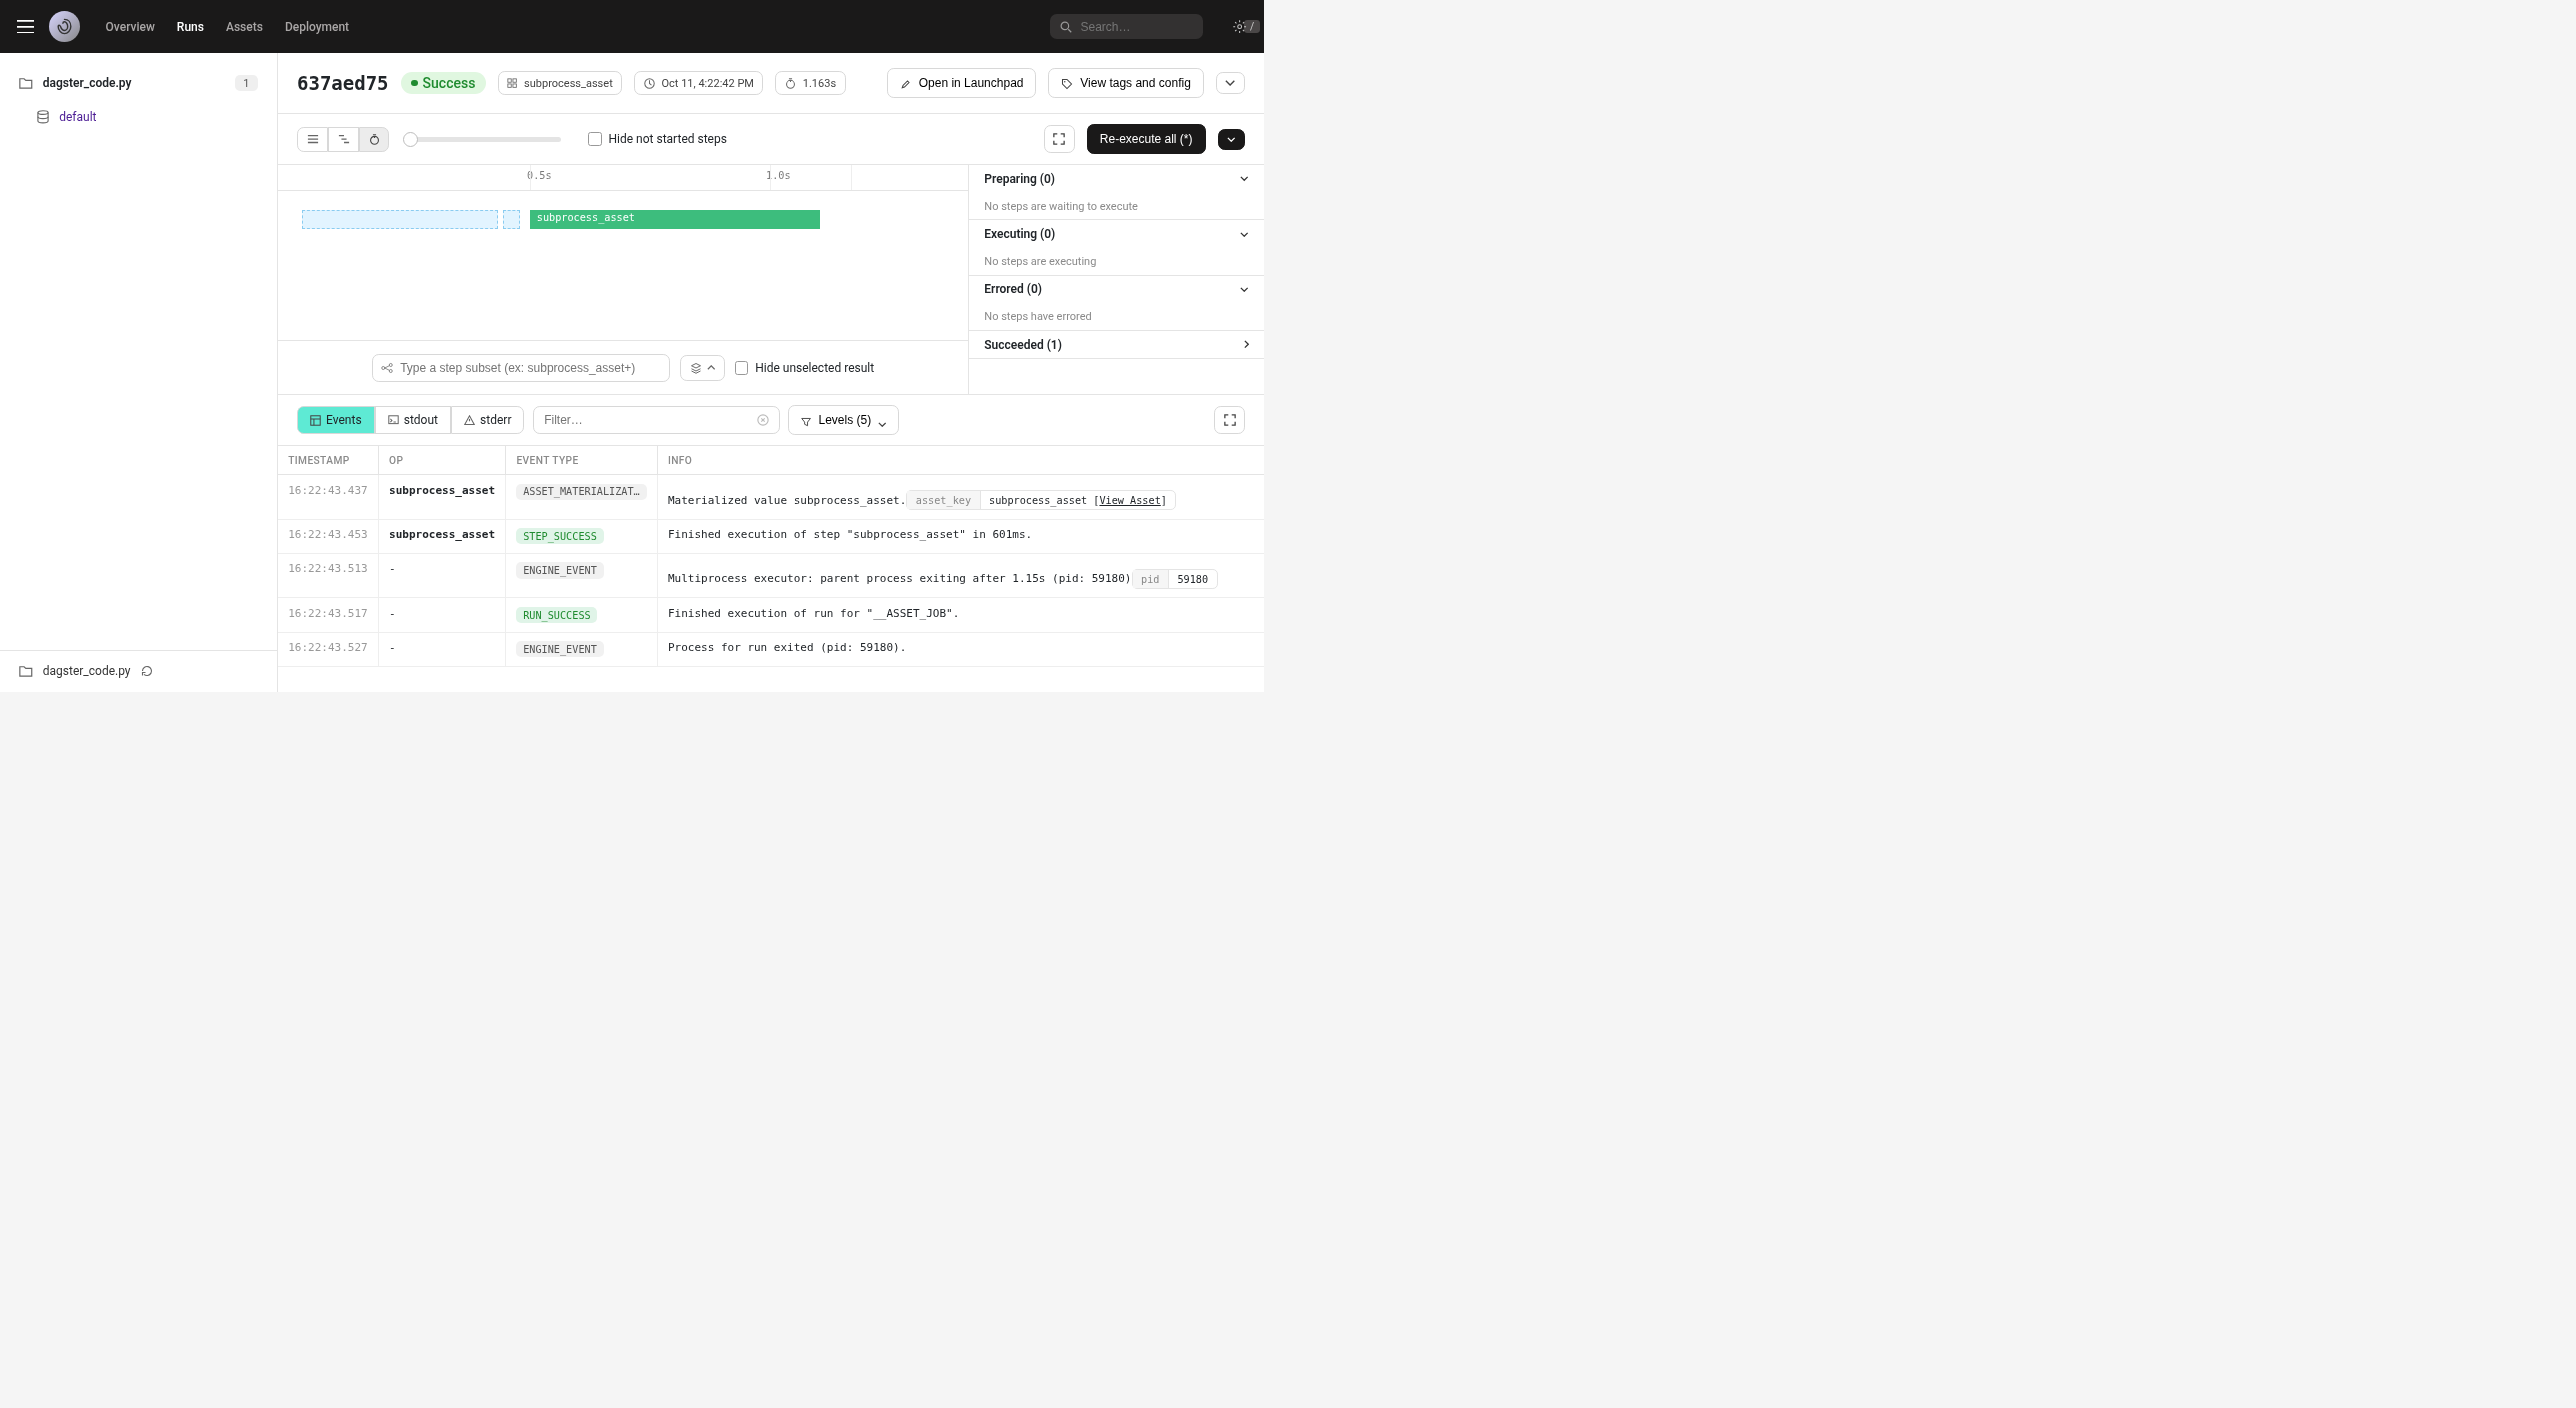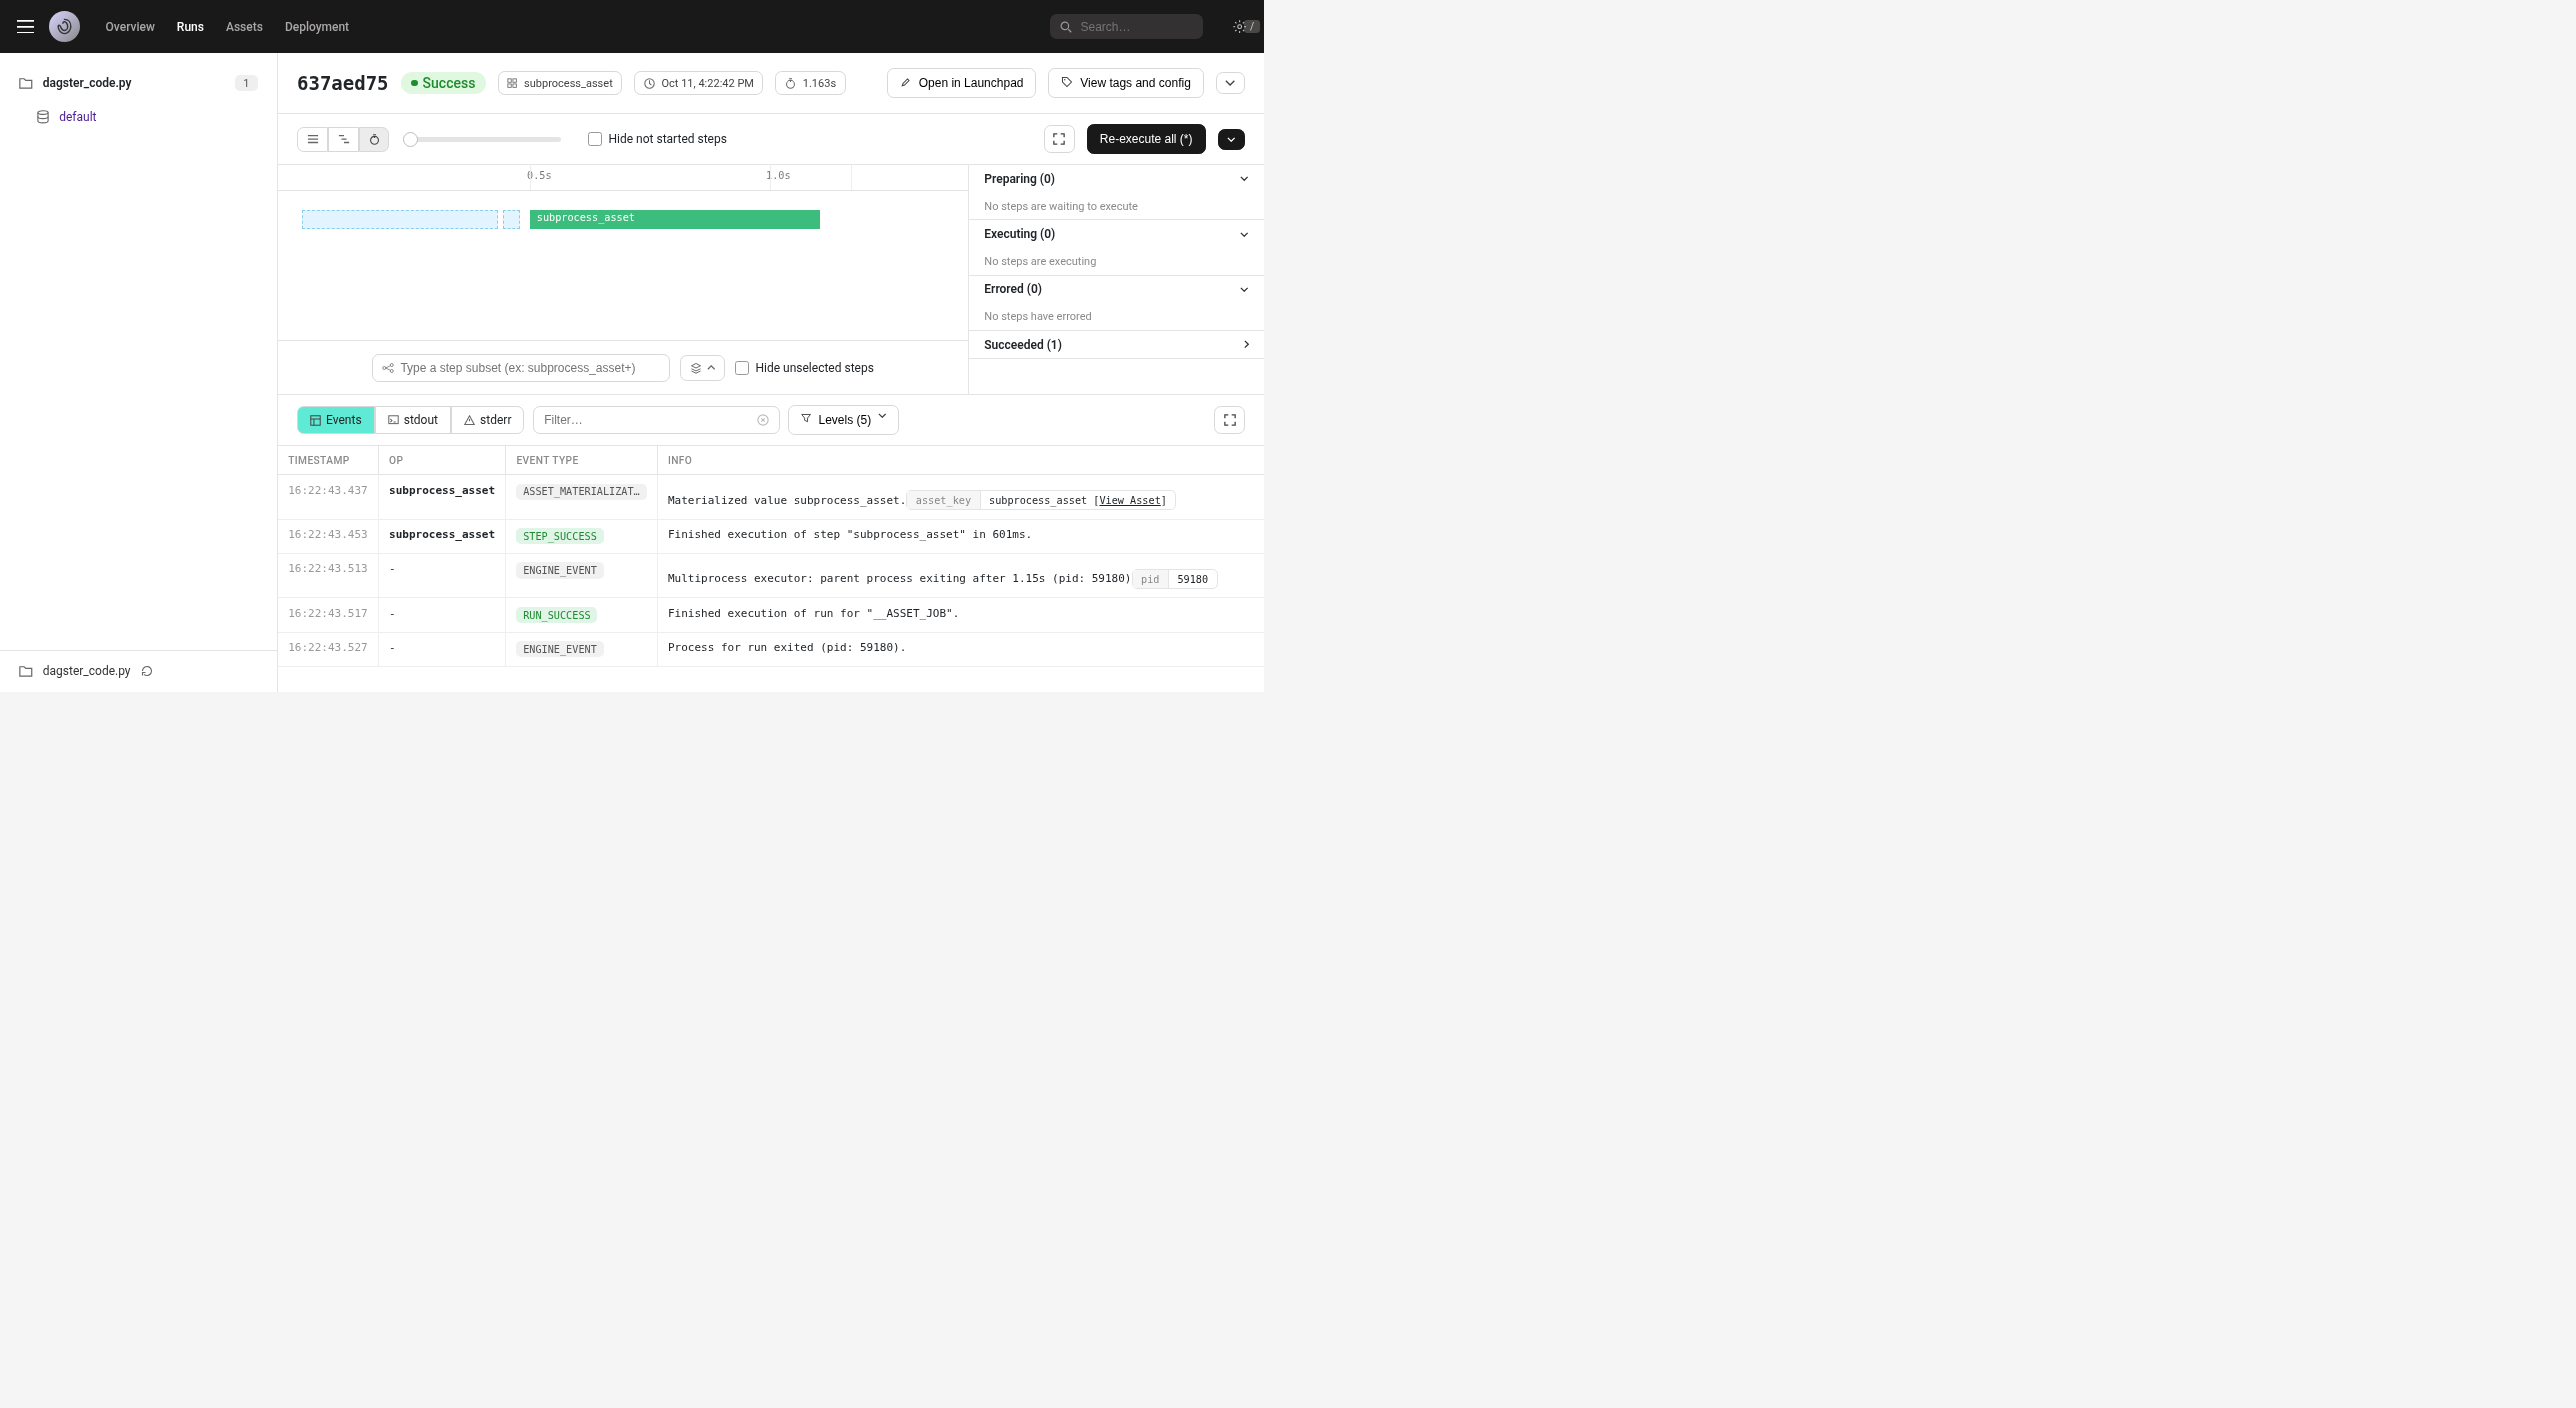--- a/index.html
+++ b/index.html
@@ -77,21 +77,21 @@
 .status-pill {
   background: #e0f7e0; color: #1f8b2f; padding: 3.4px 10.2px; border-radius: 12px; font-weight:500; font-size:14px;
   display:inline-flex;align-items:center;gap:5.1px;
 }
 .status-dot {background:#1f8b2f;width:6.8px;height:6.8px;border-radius:50%;}
 .meta-chip {
   border:0.9px solid #d8d8d8; border-radius:6.8px; padding:4.3px 8.5px; display:inline-flex;align-items:center;gap:6.8px;color:#444;font-size:11px;
 }
 .run-header-spacer{flex:1;}
 .btn {
-  border:0.9px solid #d8d8d8; background:#fff; border-radius:6.8px; padding:6.8px 12px; cursor:pointer; font-size:12px; display:inline-flex;align-items:flex-start;gap:6.8px;
+  border:0.9px solid #d8d8d8; background:#fff; border-radius:6.8px; padding:6.8px 12px; cursor:pointer; font-size:12px; display:inline-flex;align-items:flex-end;gap:6.8px;
 }
 .btn.dark { background:#1a1919; color:#fff; border-color:#1a1919; }
 .btn.icononly { padding:6.8px 8.5px; }
 
 
 .toolbar {
   display:flex;align-items:center;padding:10.2px 19px;gap:12px;border-bottom:0.9px solid #e4e4e4;
 }
 .toggle-group { display:flex; }
 .toggle-group .tbtn {
@@ -371,21 +371,21 @@
           <div class="layer-btn">
             <svg width="12" height="12" viewBox="0 0 16 16">
                 <path d="M8 2l6 3-6 3-6-3zM2 9l6 3 6-3M2 12l6 3 6-3" fill="none" stroke="#666" stroke-width="1.3"></path>
               </svg>
             <svg width="8.5" height="5.1" viewBox="0 0 10 6">
                 <path d="M1 5l4-4 4 4" fill="none" stroke="#666" stroke-width="1.5"></path>
               </svg>
           </div>
           <label style="display:flex;align-items:center;cursor:pointer;">
             <span class="checkbox"></span>
-            <span>Hide unselected steps</span>
+            <span>Hide unselected result</span>
           </label>
         </div>
       </div>
       <div class="status-panel">
         <div class="status-row">
           <div class="status-head">
             <span>Preparing (0)</span>
             <svg width="8.5" height="5.1" viewBox="0 0 10 6">
                 <path d="M1 1l4 4 4-4" fill="none" stroke="#333" stroke-width="1.5"></path>
               </svg>

